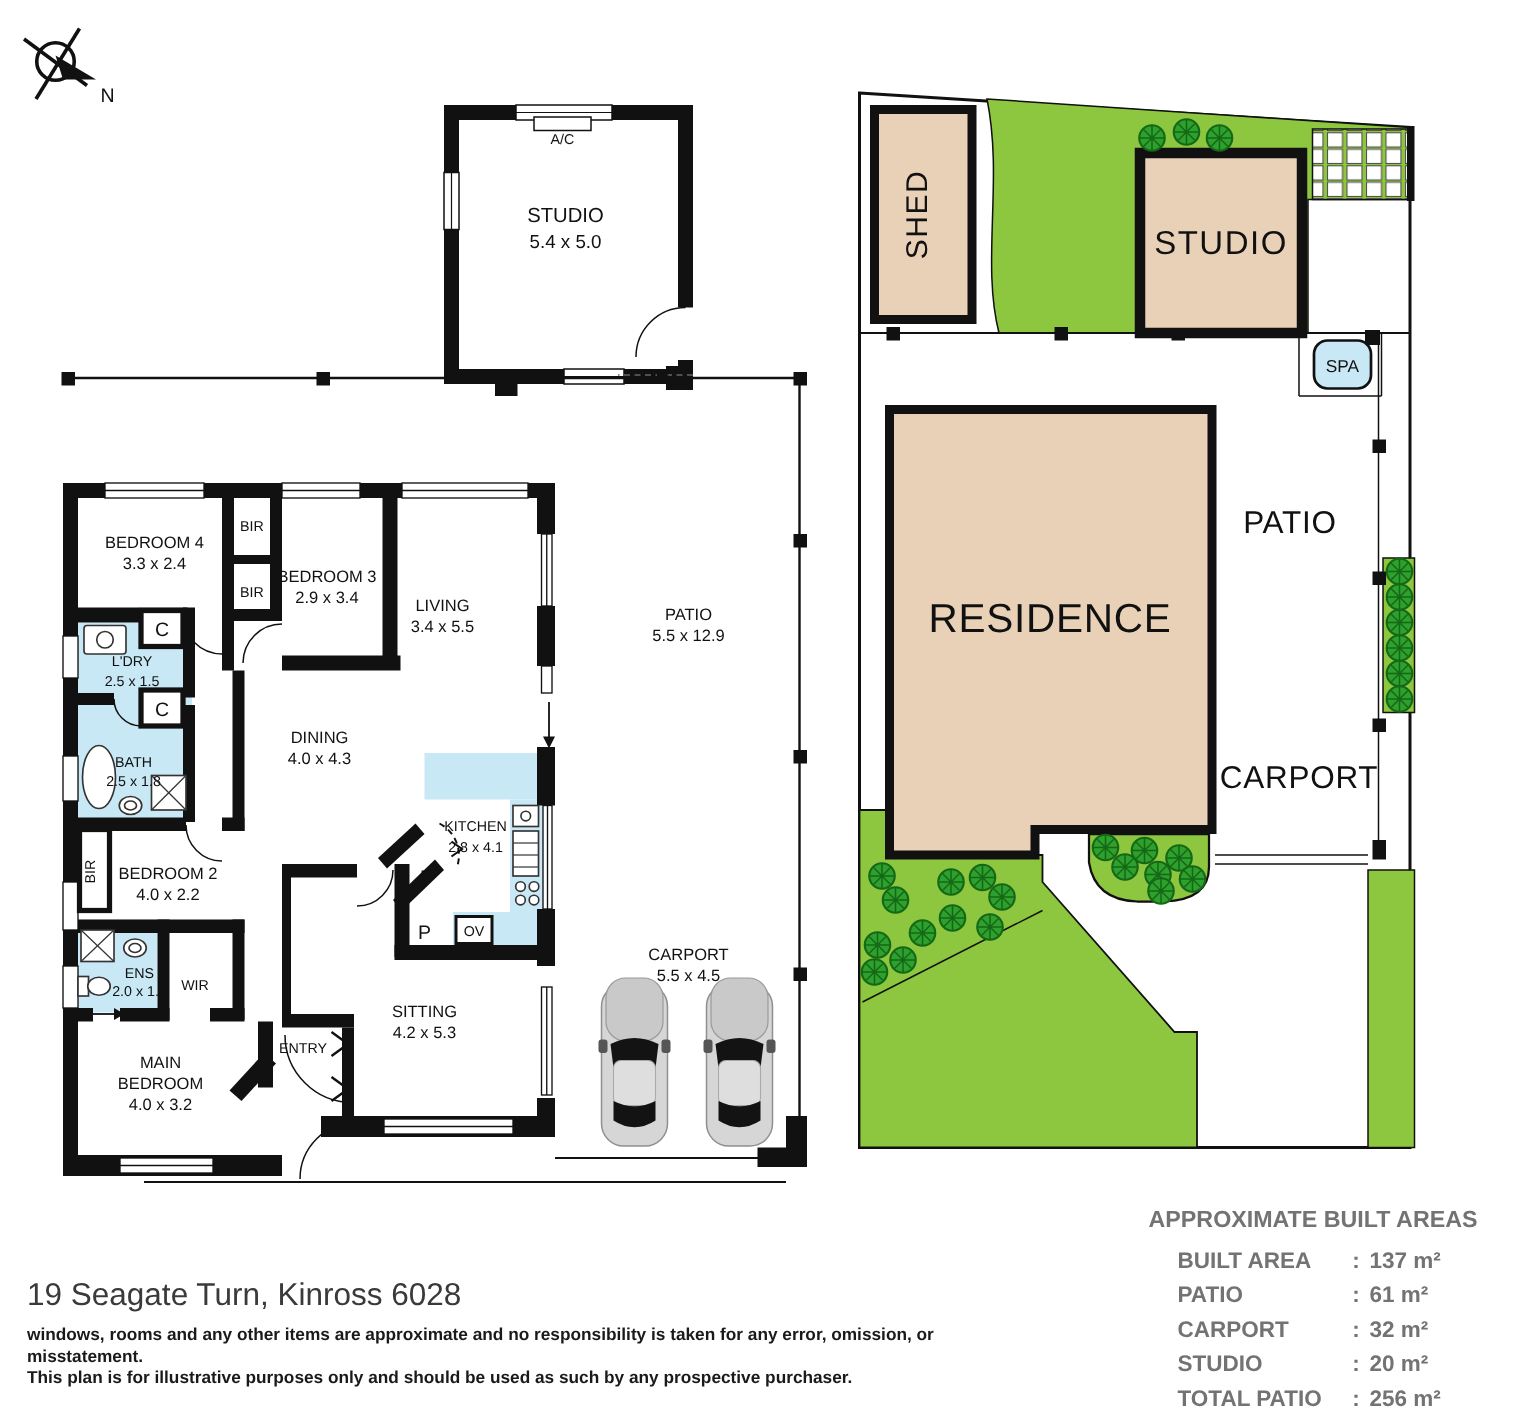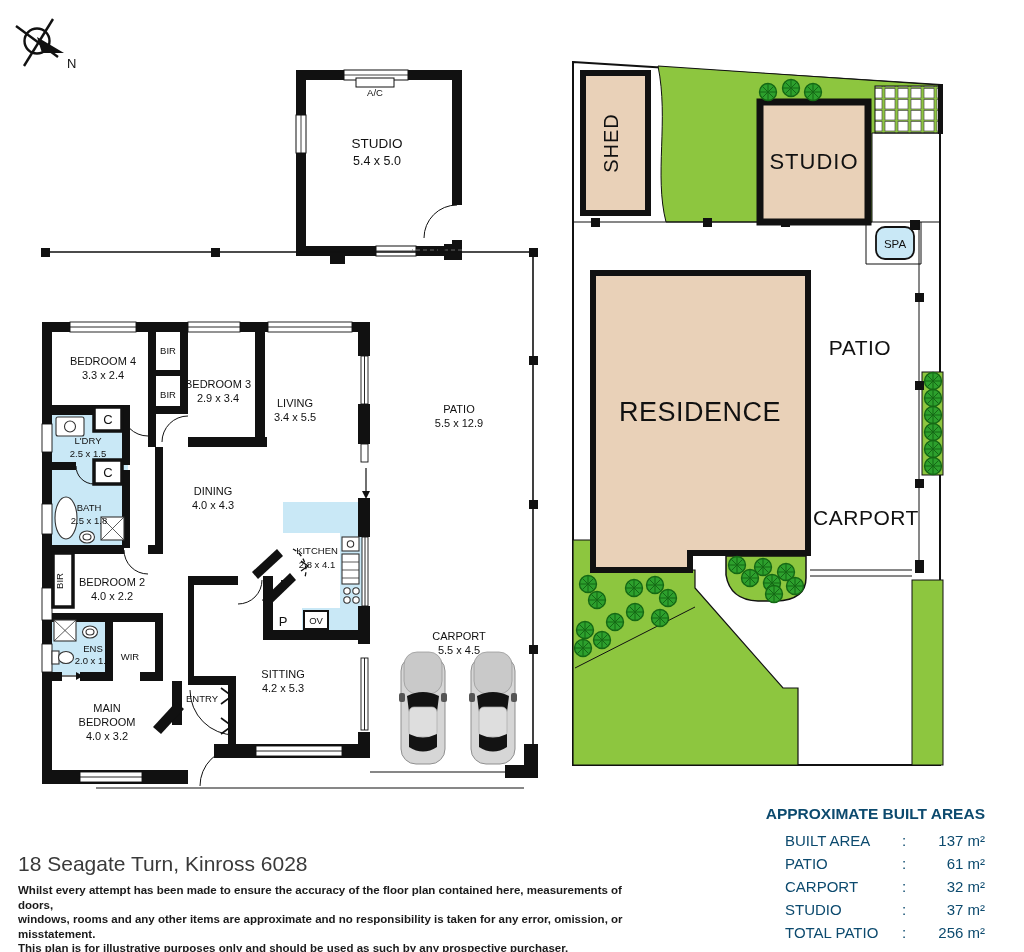--- a/index.html
+++ b/index.html
@@ -9,26 +9,26 @@
   svg text{font-family:"Liberation Sans",sans-serif;fill:#111;}
   .rname{font-size:11px;text-anchor:middle;}
   .rdims{font-size:11px;text-anchor:middle;}
   .tiny{font-size:9.5px;text-anchor:middle;}
   .cup{font-size:13px;text-anchor:middle;}
   .sitebig{font-size:27px;text-anchor:middle;letter-spacing:.5px;}
   .sitemed{font-size:21px;text-anchor:middle;letter-spacing:.5px;}
   .address{position:absolute;left:18px;top:852px;font-size:21px;color:#3a3a3a;}
   .disclaimer{position:absolute;left:18px;top:883px;width:610px;font-size:11.5px;
               line-height:14.6px;color:#1a1a1a;font-weight:600;}
-  .areas{position:absolute;left:742px;top:805px;width:243px;color:#0c4a6e;}
+  .areas{position:absolute;left:742px;top:805px;width:243px;color:#737373;}
   .areas .title{font-size:15.5px;font-weight:700;text-align:right;white-space:nowrap;margin-bottom:6px;}
   .areas .row{display:grid;grid-template-columns:1fr 18px 72px;padding-left:43px;
-              font-size:15px;font-weight:400;height:23px;align-items:center;}
+              font-size:15px;font-weight:700;height:23px;align-items:center;}
   .areas .row .sep{text-align:center;}
-  .areas .row .val{text-align:right;}
+  .areas .row .val{}
 </style>
 </head>
 <body>
 
 <div class="canvas">
 
 <svg width="1024" height="800" viewBox="0 0 1024 800">
   <defs>
     <g id="tree">
       <circle r="8.5" fill="#2da02d" stroke="#156815" stroke-width="1.4"></circle>
@@ -344,23 +344,22 @@
 
     <text transform="translate(618,143) rotate(-90)" font-size="20" text-anchor="middle" letter-spacing="1">SHED</text>
     <text x="814" y="169" font-size="22" text-anchor="middle" letter-spacing="1">STUDIO</text>
     <text x="895" y="248" font-size="11.5" text-anchor="middle">SPA</text>
     <text x="700" y="421" class="sitebig">RESIDENCE</text>
     <text x="860" y="355" class="sitemed">PATIO</text>
     <text x="866" y="525" class="sitemed">CARPORT</text>
   </g>
 </svg>
 
-<div class="address">18 Seagate Turn, Kinross 6028</div>
+<div class="address">19 Seagate Turn, Kinross 6028</div>
 <div class="disclaimer">
-  <div>Whilst every attempt has been made to ensure the accuracy of the floor plan contained here, measurements of doors,</div>
   <div>windows, rooms and any other items are approximate and no responsibility is taken for any error, omission, or misstatement.</div>
   <div>This plan is for illustrative purposes only and should be used as such by any prospective purchaser.</div>
 </div>
 
 <div class="areas">
   <div class="title">APPROXIMATE BUILT AREAS</div>
   <div class="row">
     <span>BUILT AREA</span>
     <span class="sep">:</span>
     <span class="val">137 m²</span>
@@ -371,21 +370,21 @@
     <span class="val">61 m²</span>
   </div>
   <div class="row">
     <span>CARPORT</span>
     <span class="sep">:</span>
     <span class="val">32 m²</span>
   </div>
   <div class="row">
     <span>STUDIO</span>
     <span class="sep">:</span>
-    <span class="val">37 m²</span>
+    <span class="val">20 m²</span>
   </div>
   <div class="row">
     <span>TOTAL PATIO</span>
     <span class="sep">:</span>
     <span class="val">256 m²</span>
   </div>
 </div>
 
 </div>
 

